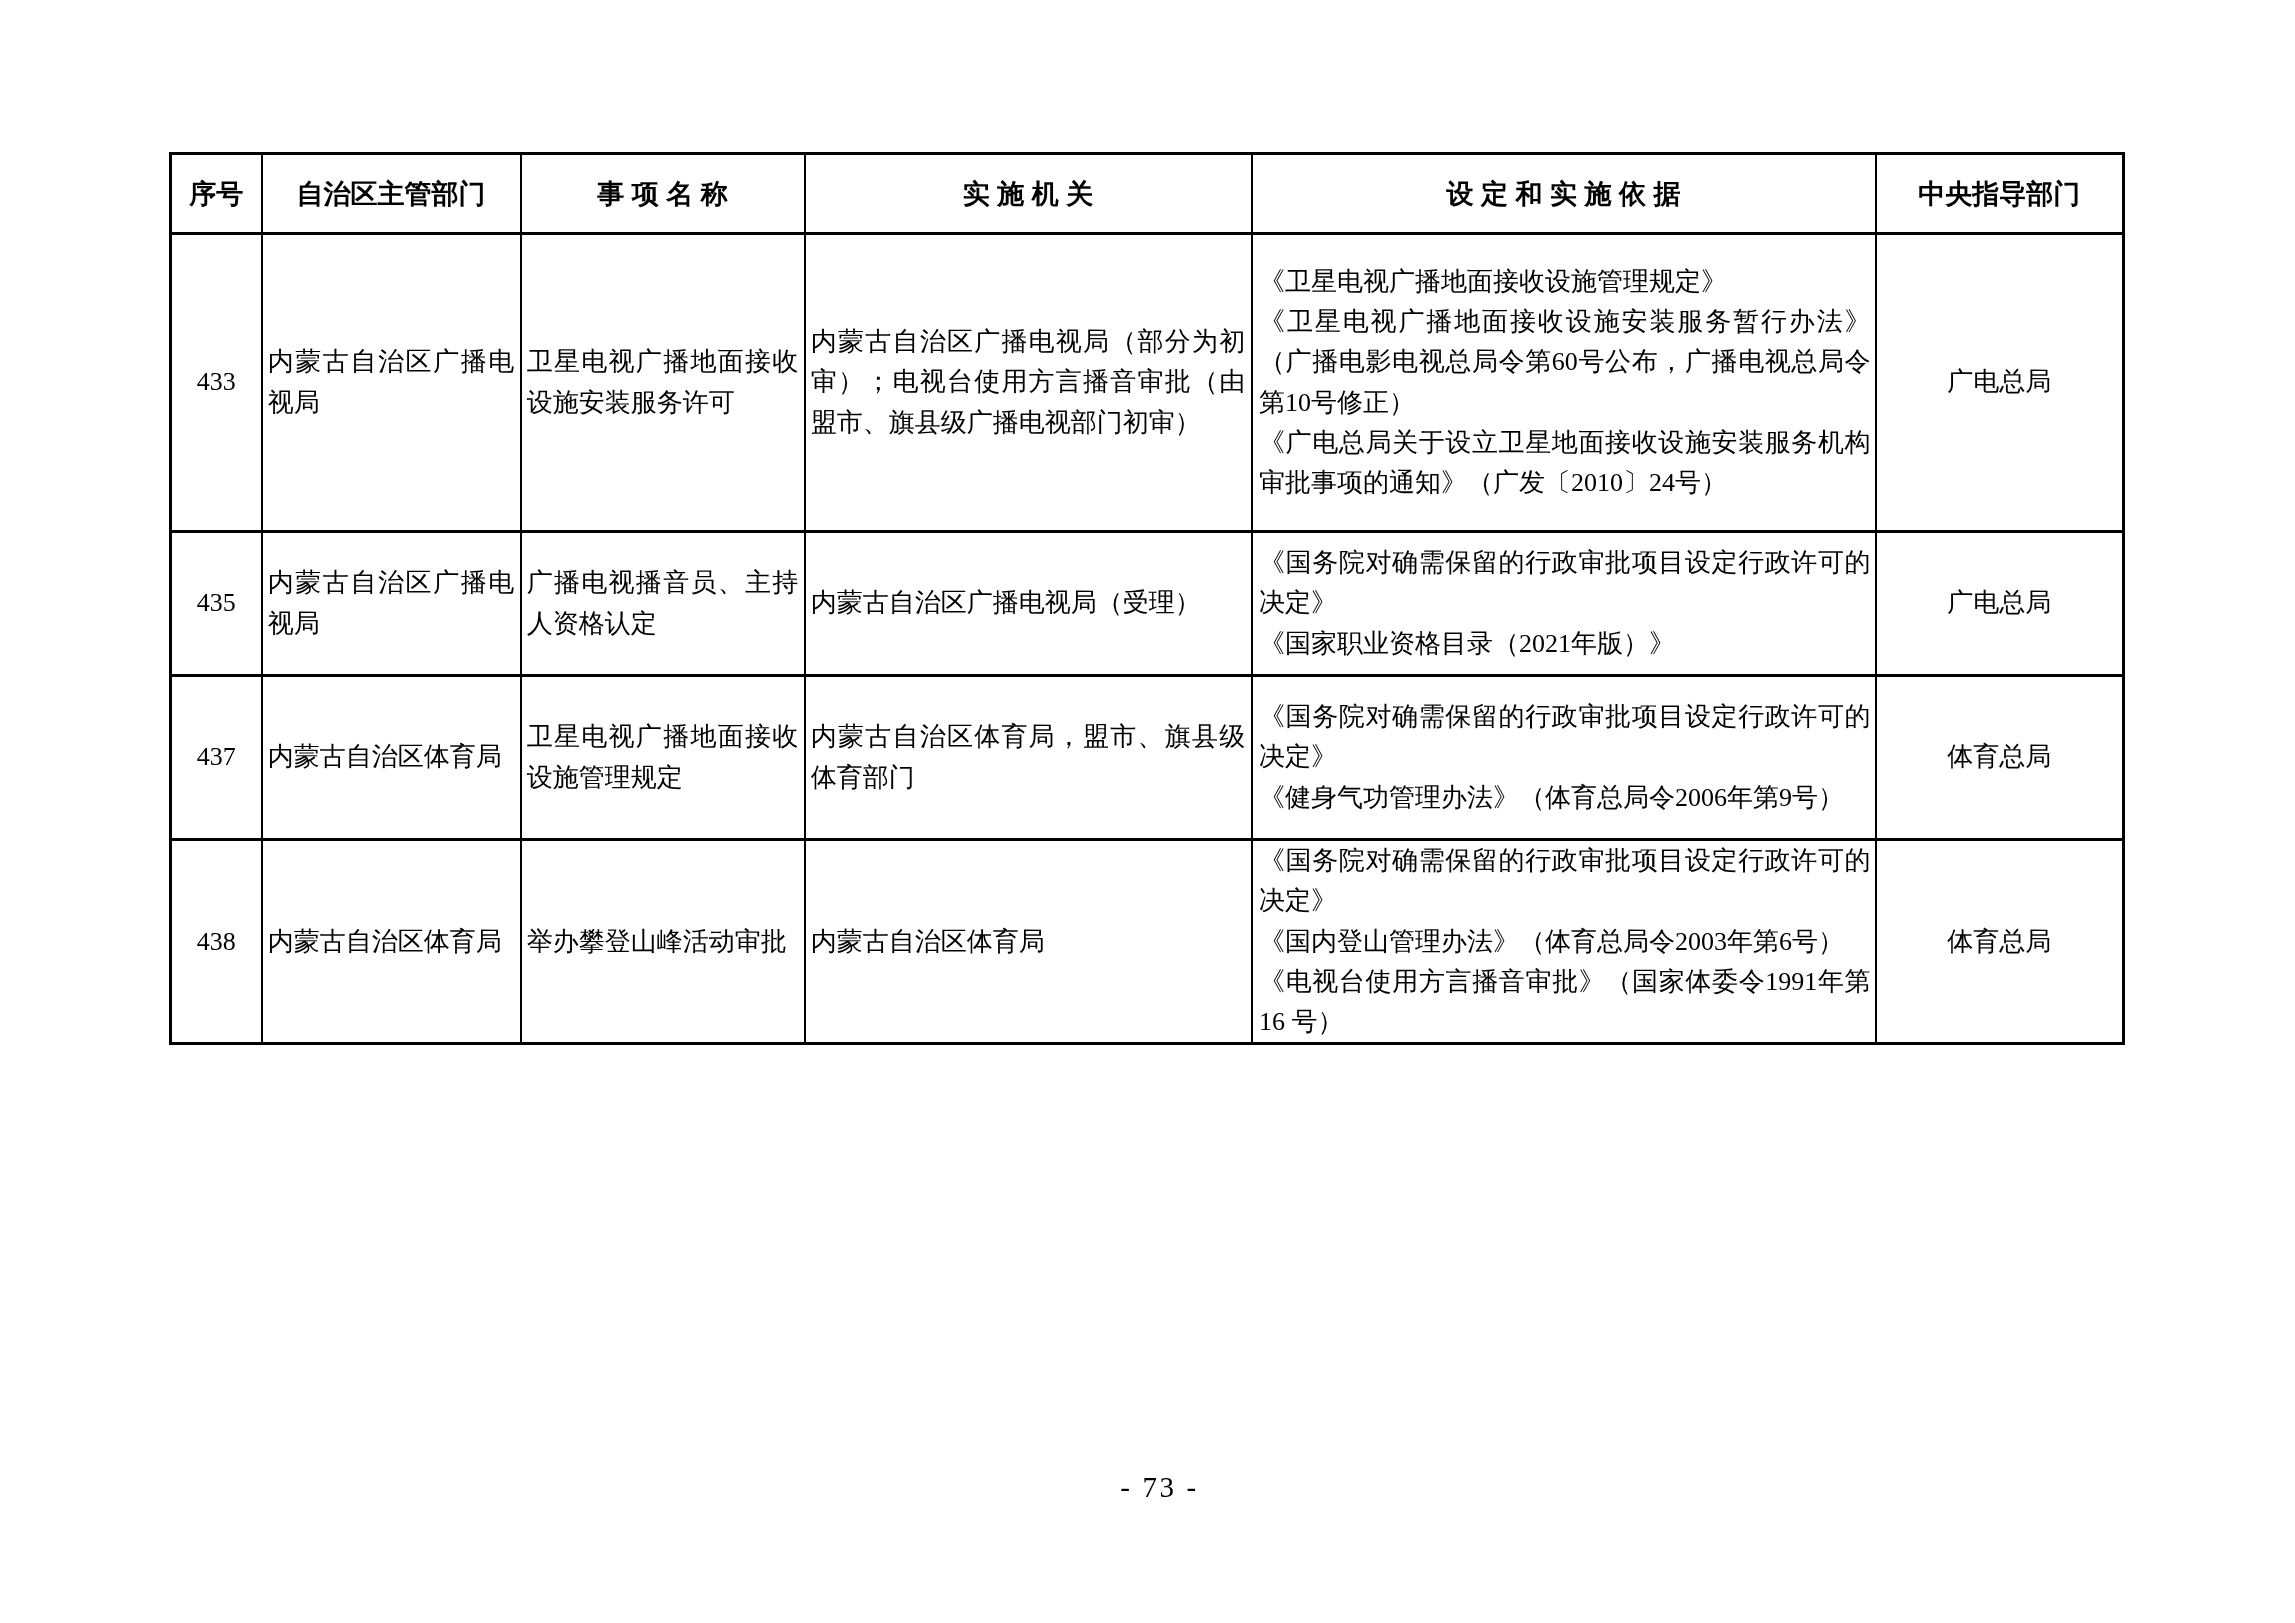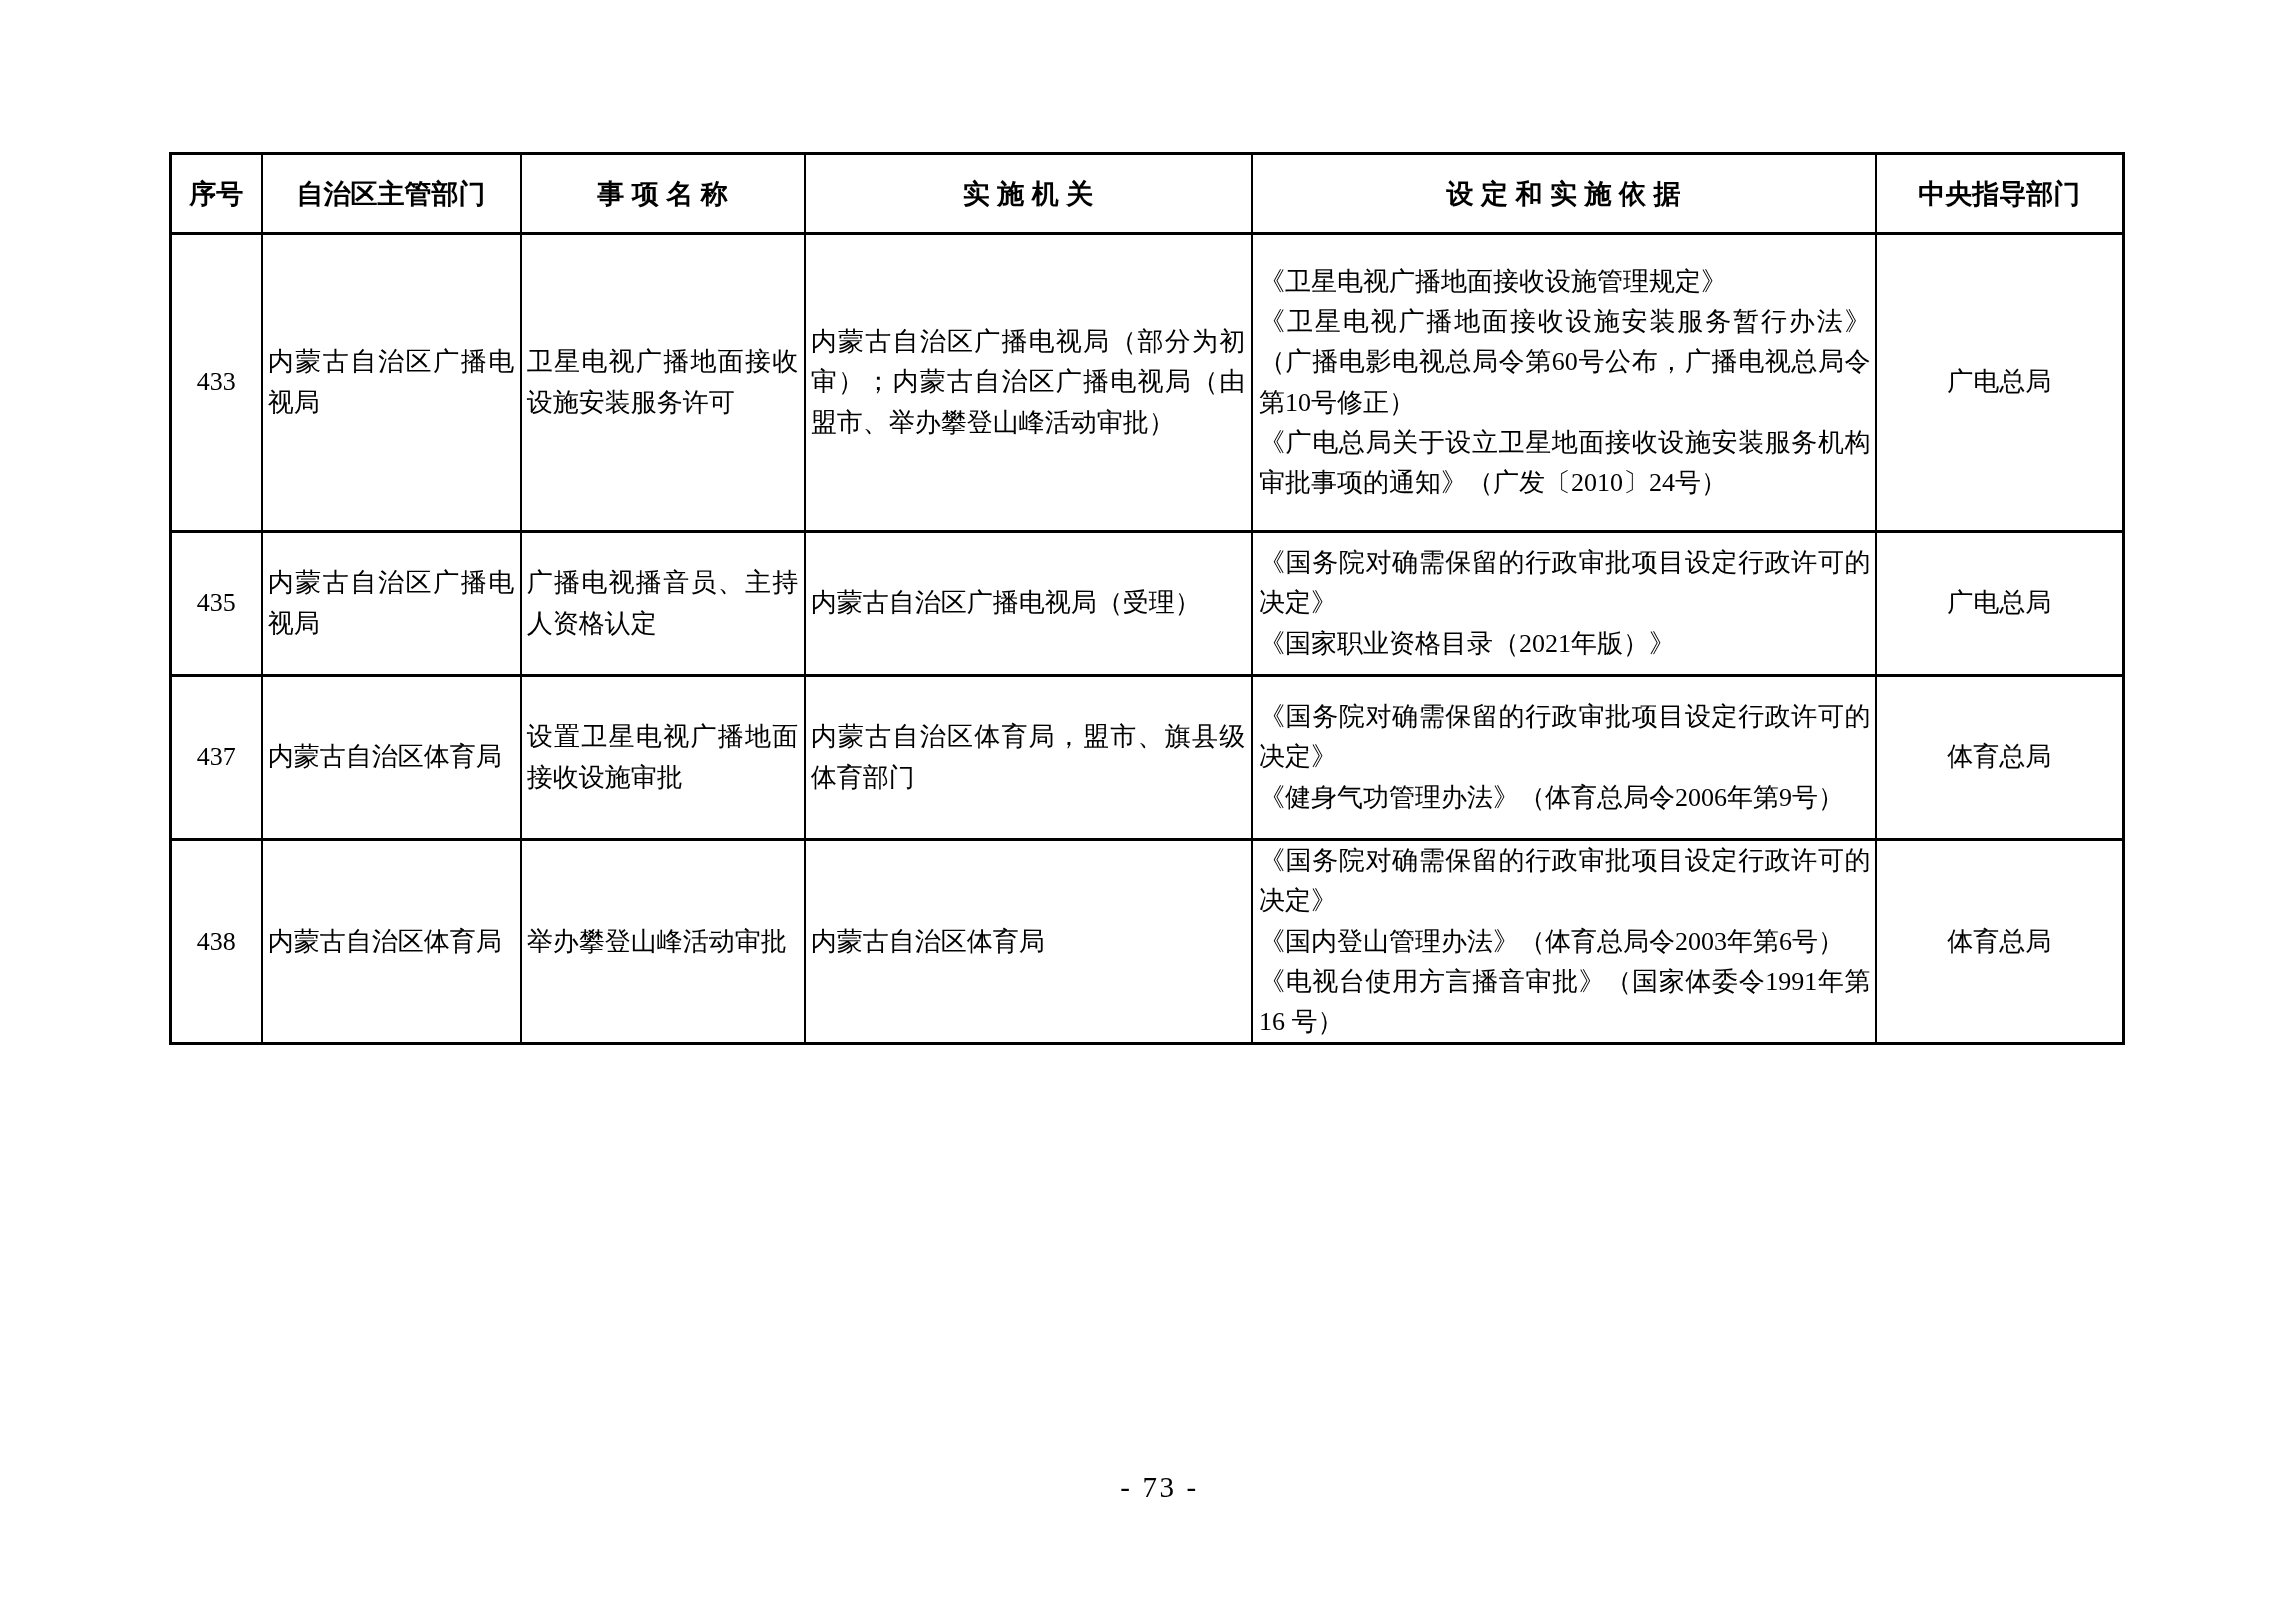--- a/index.html
+++ b/index.html
@@ -110,21 +110,21 @@
         <th>实  施  机  关</th>
         <th>设 定 和 实 施 依 据</th>
         <th>中央指导部门</th>
       </tr>
     </thead>
     <tbody id="table-body">
   <tr class="data-row">
     <td class="cell-index">433</td>
     <td class="cell-department">内蒙古自治区广播电视局</td>
     <td class="cell-item">卫星电视广播地面接收设施安装服务许可</td>
-    <td class="cell-agency">内蒙古自治区广播电视局（部分为初审）；内蒙古自治区广播电视局（由盟市、举办攀登山峰活动审批）</td>
+    <td class="cell-agency">内蒙古自治区广播电视局（部分为初审）；电视台使用方言播音审批（由盟市、旗县级广播电视部门初审）</td>
     <td class="cell-basis">
             <div class="basis-line">《卫星电视广播地面接收设施管理规定》</div>
             <div class="basis-line">《卫星电视广播地面接收设施安装服务暂行办法》（广播电影电视总局令第60号公布，广播电视总局令第10号修正）</div>
             <div class="basis-line">《广电总局关于设立卫星地面接收设施安装服务机构审批事项的通知》（广发〔2010〕24号）</div>
           </td>
     <td class="cell-central">广电总局</td>
   </tr>
 
 
   <tr class="data-row">
@@ -136,21 +136,21 @@
             <div class="basis-line">《国务院对确需保留的行政审批项目设定行政许可的决定》</div>
             <div class="basis-line">《国家职业资格目录（2021年版）》</div>
           </td>
     <td class="cell-central">广电总局</td>
   </tr>
 
 
   <tr class="data-row">
     <td class="cell-index">437</td>
     <td class="cell-department">内蒙古自治区体育局</td>
-    <td class="cell-item">设置卫星电视广播地面接收设施审批</td>
+    <td class="cell-item">卫星电视广播地面接收设施管理规定</td>
     <td class="cell-agency">内蒙古自治区体育局，盟市、旗县级体育部门</td>
     <td class="cell-basis">
             <div class="basis-line">《国务院对确需保留的行政审批项目设定行政许可的决定》</div>
             <div class="basis-line">《健身气功管理办法》（体育总局令2006年第9号）</div>
           </td>
     <td class="cell-central">体育总局</td>
   </tr>
 
   <tr class="data-row">
     <td class="cell-index">438</td>

